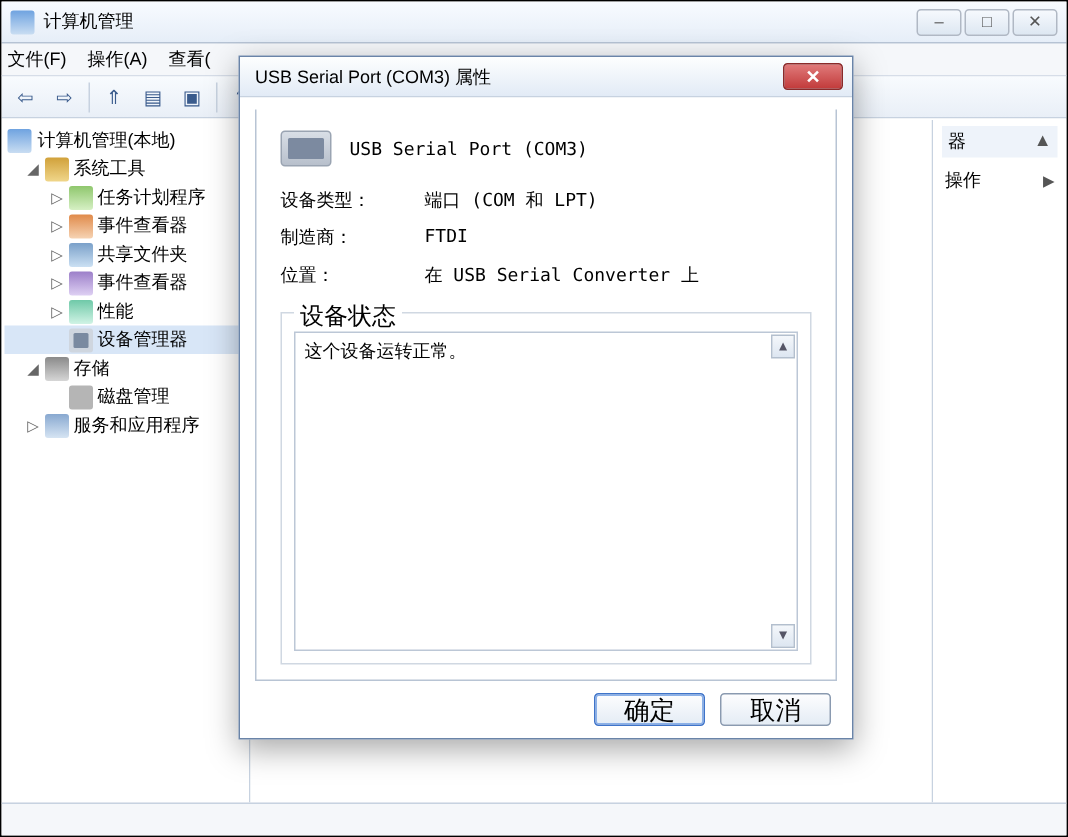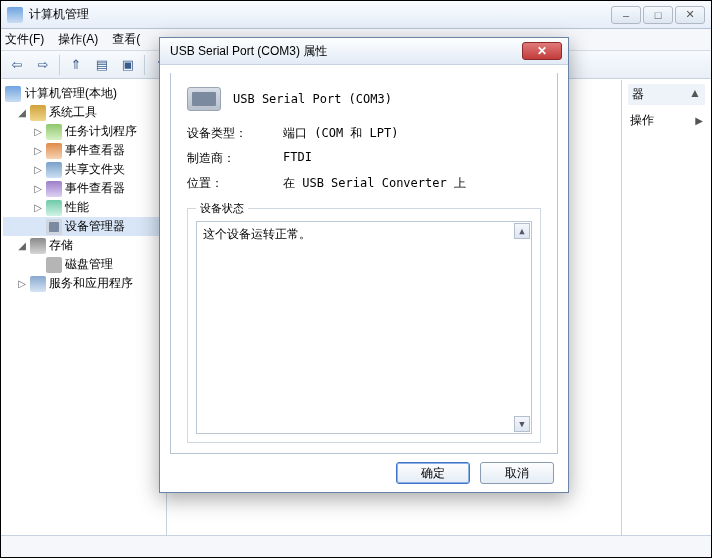--- a/index.html
+++ b/index.html
@@ -191,21 +191,21 @@
   .fieldset {
     border: 1px solid #d0d8e2;
     margin-top: 8px;
     position: relative;
     flex:1;
     display:flex; flex-direction:column;
   }
   .fieldset-label {
     position:absolute; top:-8px; left:8px;
     background:#fff; padding:0 4px;
-    font-size:11px;
+    font-size:16px;
   }
   .status-box {
     margin: 12px 8px 8px 8px;
     flex:1;
     border: 1px solid #bcc7d6;
     background:#fff;
     position:relative;
     padding: 4px 6px;
     font-family: "SimSun","NSimSun",monospace;
     overflow:hidden;
@@ -223,21 +223,21 @@
   .dlg-buttons {
     display:flex; justify-content:flex-end; gap:10px;
     padding: 8px 4px 0 4px;
   }
   .dlg-btn {
     min-width: 74px; height:22px;
     border:1px solid #8a9ab0;
     background: linear-gradient(#fdfdfe,#e4ecf5);
     border-radius:3px;
     display:flex;align-items:center;justify-content:center;
-    font-size:12px;
+    font-size:17px;
   }
   .dlg-btn.default {
     border-color:#3f74c9;
     box-shadow: inset 0 0 0 1px #8ab0e8;
   }
 </style>
 </head>
 <body>
 
 <div class="main-titlebar">

